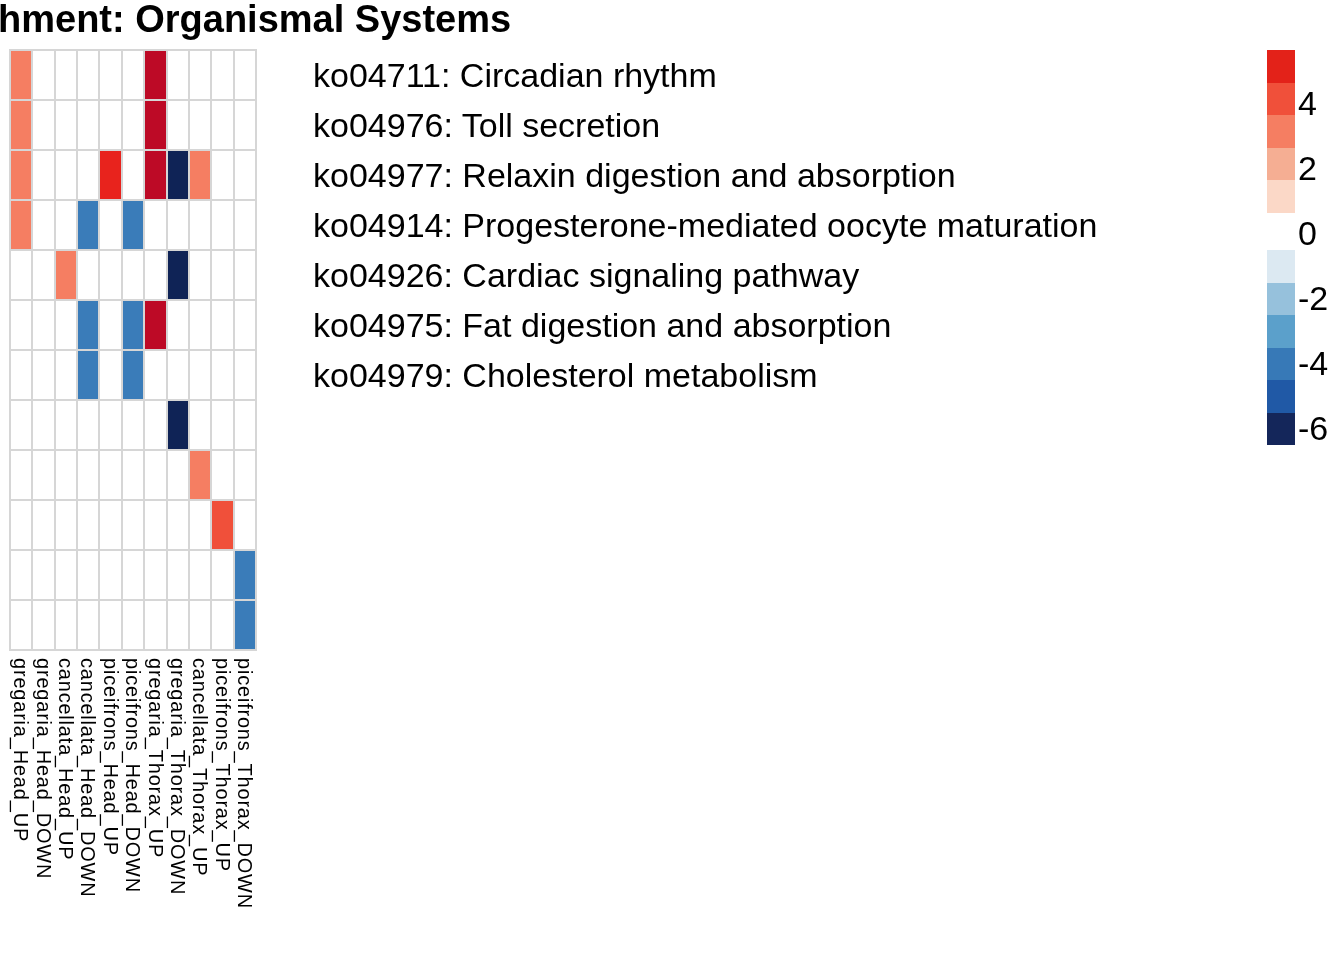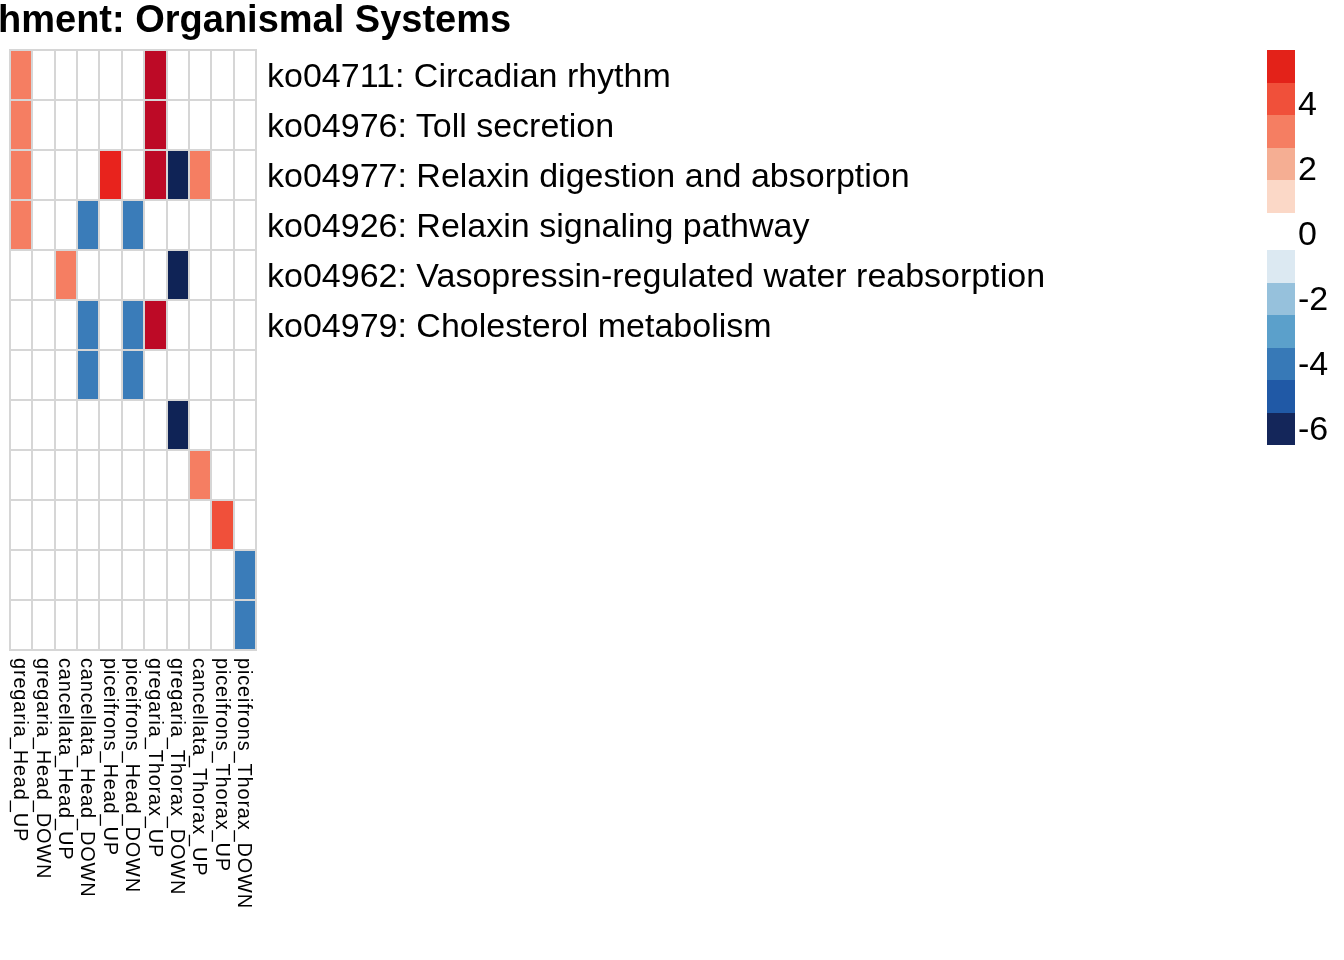--- a/index.html
+++ b/index.html
@@ -13,21 +13,21 @@
   }
   .heatmap-grid{
     position:absolute;left:9px;top:49px;width:248px;height:602px;
     background:#D6D6D6;display:grid;gap:2px;padding:2px;box-sizing:border-box;
     grid-template-columns:repeat(11,1fr);grid-template-rows:repeat(12,1fr);
   }
   .cell{background:#ffffff;}
   .row-labels{position:absolute;left:267px;top:50px;}
   .row-label{
     height:50.1px;display:flex;align-items:center;
-    font-size:34px;white-space:nowrap;
+    font-size:34px;white-space:nowrap;margin-left:46px;
   }
   .col-labels{position:absolute;left:11px;top:658px;width:248px;height:300px;}
   .col-label{
     position:absolute;top:0;
     writing-mode:vertical-rl;text-orientation:mixed;
     width:22.4px;line-height:22.4px;
     font-size:20px;letter-spacing:0.8px;white-space:nowrap;
   }
   .legend-blocks{position:absolute;left:1267px;top:50px;width:28px;}
   .legend-block{width:28px;height:32.5px;}
@@ -175,22 +175,23 @@
     <div class="cell"></div>
     <div class="cell"></div>
     <div class="cell"></div>
     <div class="cell" style="background: rgb(58, 124, 185);"></div>
   </div>
 
 <div class="row-labels">
     <div class="row-label">ko04711: Circadian rhythm</div>
     <div class="row-label">ko04976: Toll secretion</div>
     <div class="row-label">ko04977: Relaxin digestion and absorption</div>
-    <div class="row-label">ko04926: Relaxin signaling pathway</div>
-    <div class="row-label">ko04962: Vasopressin-regulated water reabsorption</div>
+    <div class="row-label">ko04914: Progesterone-mediated oocyte maturation</div>
+    <div class="row-label">ko04926: Cardiac signaling pathway</div>
+    <div class="row-label">ko04975: Fat digestion and absorption</div>
     <div class="row-label">ko04979: Cholesterol metabolism</div>
   </div>
 
 <div class="col-labels">
     <div class="col-label" style="left: -1px;">gregaria_Head_UP</div>
     <div class="col-label" style="left: 21.36px;">gregaria_Head_DOWN</div>
     <div class="col-label" style="left: 43.72px;">cancellata_Head_UP</div>
     <div class="col-label" style="left: 66.08px;">cancellata_Head_DOWN</div>
     <div class="col-label" style="left: 88.44px;">piceifrons_Head_UP</div>
     <div class="col-label" style="left: 110.8px;">piceifrons_Head_DOWN</div>

